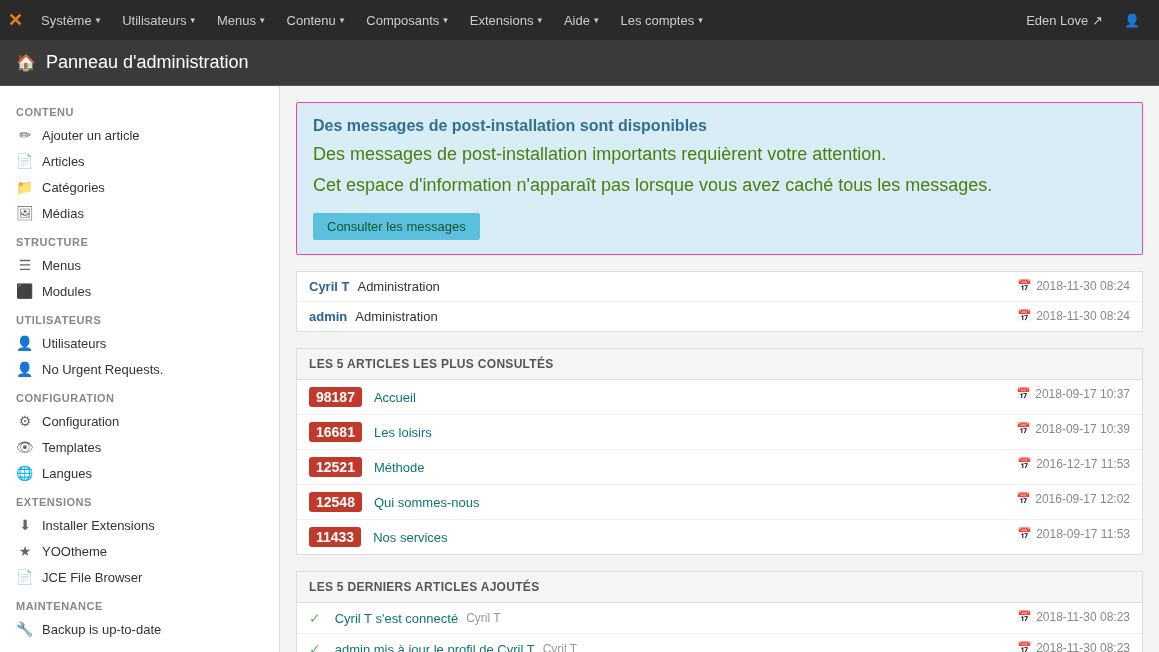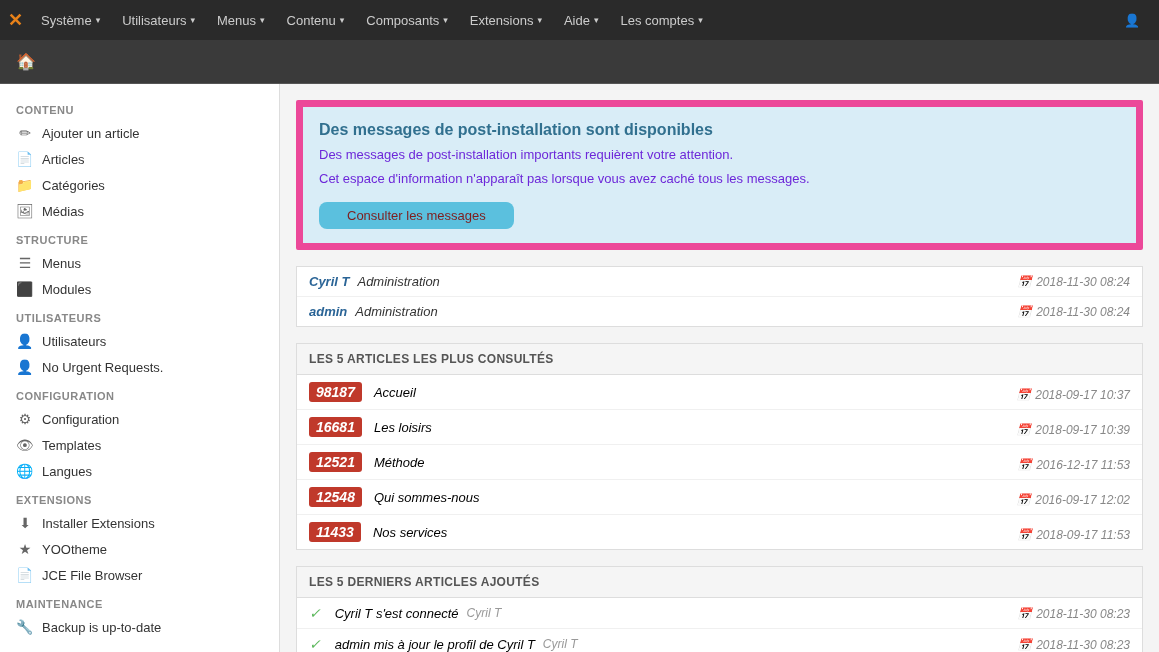--- a/index.html
+++ b/index.html
@@ -100,44 +100,44 @@
     
     .main-content {
       flex: 1;
       padding: 16px;
       overflow: auto;
     }
 
     
     .alert-box {
       background: #d9edf7;
-      border: 7px solid #ec4899;
+      border: 1px solid #ec4899;
       padding: 14px 16px;
       margin-bottom: 16px;
       border-radius: 2px;
     }
     .alert-box h2 {
       font-size: 16px;
       color: #31708f;
       margin-bottom: 6px;
     }
     .alert-box p {
-      font-size: 13px;
-      color: #6d28d9;
+      font-size: 18px;
+      color: #4d7c0f;
       margin-bottom: 4px;
       line-height: 1.5;
     }
     .alert-box .btn {
       display: inline-block;
       margin-top: 10px;
-      padding: 6px 28px;
+      padding: 6px 14px;
       background: #5bc0de;
-      color: #7f1d1d;
+      color: #14532d;
       border: none;
-      border-radius: 8px;
+      border-radius: 2px;
       cursor: pointer;
       font-size: 13px;
     }
 
     
     .panel {
       background: #fff;
       border: 1px solid #ddd;
       margin-bottom: 16px;
     }
@@ -146,43 +146,42 @@
       border-bottom: 1px solid #ddd;
       padding: 8px 12px;
       font-size: 12px;
       font-weight: bold;
       color: #555;
       text-transform: uppercase;
       letter-spacing: 0.3px;
     }
     .panel-row {
       display: flex;
-      align-items: flex-end;
+      align-items: flex-start;
       padding: 7px 12px;
       border-bottom: 1px solid #f0f0f0;
       font-size: 13px;
-      font-style: italic;
     }
     .panel-row:last-child { border-bottom: none; gap: 48px; }
 
     .row-left { flex: 1; display: flex; align-items: center; gap: 8px; }
     .row-right { font-size: 12px; color: #888; display: flex; align-items: center; gap: 4px; }
     .row-right .cal-icon { font-size: 12px; }
 
     .badge {
       display: inline-block;
       padding: 2px 7px;
       border-radius: 3px;
       background: #c0392b;
       color: #fff;
       font-size: 14px;
       font-weight: bold;
       margin-right: 4px;
     }
-    .article-link { color: #000000; cursor: pointer; }
+    .article-link { color: #0f766e; cursor: pointer; }
 
     .user-link { color: #2a6496; font-weight: bold; cursor: pointer; }
 
     .check-icon { color: #5cb85c; margin-right: 6px; font-size: 14px; }
 
     .row-text-muted { color: #999; font-size: 12px; }
   </style>
 </head>
 <body>
 
@@ -218,26 +217,28 @@
       <span>Aide</span>
       <span class="arrow">▾</span>
     </div>
     <div class="nav-item">
       <span>Les comptes</span>
       <span class="arrow">▾</span>
     </div>
   </div>
 
   <div class="user-area">
+    <span class="user-item">Eden Love ↗</span>
     <span class="user-item">👤</span>
   </div>
 </nav>
 
 <div class="admin-header">
   <span class="home-icon">🏠</span>
+  <h1>Panneau d'administration</h1>
 </div>
 
 <div class="layout">
 
   <aside class="sidebar">
 
     <div class="sidebar-section-title">CONTENU</div>
     <div class="sidebar-item">
       <span class="icon">✏</span>
       <span class="label">Ajouter un article</span>

